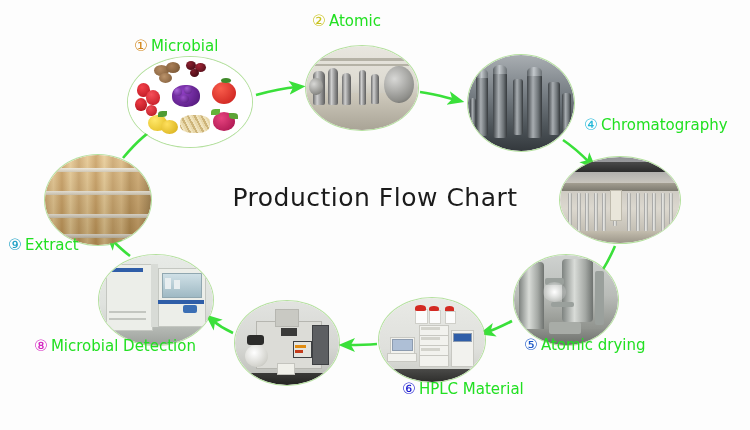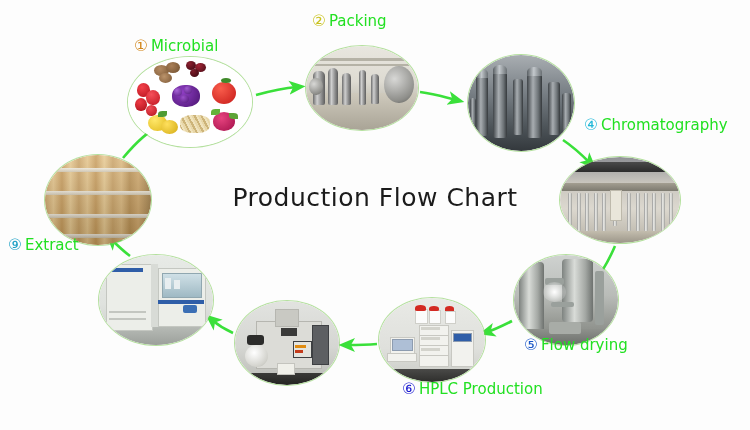--- a/index.html
+++ b/index.html
@@ -247,21 +247,21 @@
         <div class="tank" style="left:20%;top:26%;width:9%;height:44%;"></div>
         <div class="tank" style="left:32%;top:32%;width:8%;height:38%;"></div>
         <div class="tank" style="left:47%;top:28%;width:7%;height:42%;"></div>
         <div class="tank" style="left:58%;top:33%;width:7%;height:36%;"></div>
         <div class="drum" style="left:70%;top:24%;width:26%;height:44%;"></div>
         <div class="drum" style="left:3%;top:38%;width:12%;height:20%;"></div>
       </div>
     </div>
   </div>
   <div class="label" style="left:312px; top:14px;">
-    <span class="num" style="color:#c9c21e;">②</span><span class="txt">Packing</span>
+    <span class="num" style="color:#c9c21e;">②</span><span class="txt">Atomic</span>
   </div>
 
   <div class="node" style="left:468px; top:55px; width:106px; height:96px;">
     <div class="photo">
       <div class="art-concentrate">
         <div class="col" style="left:8%;top:22%;width:11%;height:62%;"></div>
         <div class="cap" style="left:8%;top:15%;width:11%;height:9%;"></div>
         <div class="col" style="left:24%;top:18%;width:13%;height:68%;"></div>
         <div class="cap" style="left:24%;top:10%;width:13%;height:10%;"></div>
         <div class="col" style="left:42%;top:25%;width:10%;height:58%;"></div>
@@ -308,21 +308,21 @@
         <div class="duct" style="left:30%;top:26%;width:18%;height:7%;"></div>
         <div class="duct" style="left:36%;top:52%;width:22%;height:6%;"></div>
         <div class="duct" style="left:78%;top:18%;width:9%;height:60%;"></div>
         <div class="glow" style="left:28%;top:30%;width:22%;height:22%;"></div>
         <div style="position:absolute;left:0;right:0;bottom:0;height:18%;background:linear-gradient(180deg,#8e918c,#6c6f6b);"></div>
         <div style="position:absolute;left:34%;bottom:12%;width:30%;height:14%;background:#a8aca7;border-radius:2px;"></div>
       </div>
     </div>
   </div>
   <div class="label" style="left:524px; top:338px;">
-    <span class="num" style="color:#1956c8;">⑤</span><span class="txt">Flow drying</span>
+    <span class="num" style="color:#1956c8;">⑤</span><span class="txt">Atomic drying</span>
   </div>
 
   <div class="node" style="left:379px; top:298px; width:106px; height:84px;">
     <div class="photo">
       <div class="art-hplc">
         <div class="bench"></div>
 
         <div class="bottle" style="left:34%;top:13%;width:10%;height:16%;"></div>
         <div class="cap" style="left:34%;top:8%;width:10%;height:7%;"></div>
         <div class="bottle" style="left:47%;top:14%;width:10%;height:15%;"></div>
@@ -341,21 +341,21 @@
         <div class="mod" style="left:68%;top:38%;width:20%;height:42%;"></div>
         <div class="screen" style="left:70%;top:42%;width:16%;height:8%;background:#2f5ea8;"></div>
 
         <div class="mod" style="left:10%;top:46%;width:22%;height:18%;"></div>
         <div class="screen" style="left:12%;top:49%;width:18%;height:12%;"></div>
         <div class="mod" style="left:8%;top:66%;width:26%;height:8%;"></div>
       </div>
     </div>
   </div>
   <div class="label" style="left:402px; top:382px;">
-    <span class="num" style="color:#1a1ad0;">⑥</span><span class="txt">HPLC Production</span>
+    <span class="num" style="color:#1a1ad0;">⑥</span><span class="txt">HPLC Material</span>
   </div>
 
   <div class="node" style="left:235px; top:301px; width:104px; height:84px;">
     <div class="photo">
       <div class="art-aas">
         <div class="bench"></div>
 
         <div class="body" style="left:20%;top:24%;width:62%;height:54%;"></div>
 
         <div class="body" style="left:38%;top:10%;width:22%;height:18%;background:#c9c9c3;"></div>
@@ -389,20 +389,23 @@
         <div class="cab" style="left:52%;top:14%;width:40%;height:64%;"></div>
         <div class="glass" style="left:55%;top:20%;width:34%;height:26%;"></div>
         <div class="band" style="left:52%;top:50%;width:40%;height:4%;background:#2f5ea8;"></div>
         <div class="stool" style="left:74%;top:56%;width:12%;height:8%;"></div>
         <div style="position:absolute;left:58%;top:26%;width:5%;height:12%;background:#e8eef0;"></div>
         <div style="position:absolute;left:66%;top:28%;width:5%;height:10%;background:#e8eef0;"></div>
         <div style="position:absolute;left:46%;top:10%;width:6%;height:70%;background:#d8dbd6;"></div>
       </div>
     </div>
   </div>
+  <div class="label" style="left:34px; top:339px;">
+    <span class="num" style="color:#d41fc0;">⑧</span><span class="txt">Microbial Detection</span>
+  </div>
 
   <div class="node" style="left:45px; top:155px; width:106px; height:90px;">
     <div class="photo">
       <div class="art-pack">
         <div class="hoop" style="top:14%;"></div>
         <div class="hoop" style="top:40%;"></div>
         <div class="hoop" style="top:66%;"></div>
         <div class="hoop" style="top:88%;"></div>
         <div class="shade"></div>
       </div>

